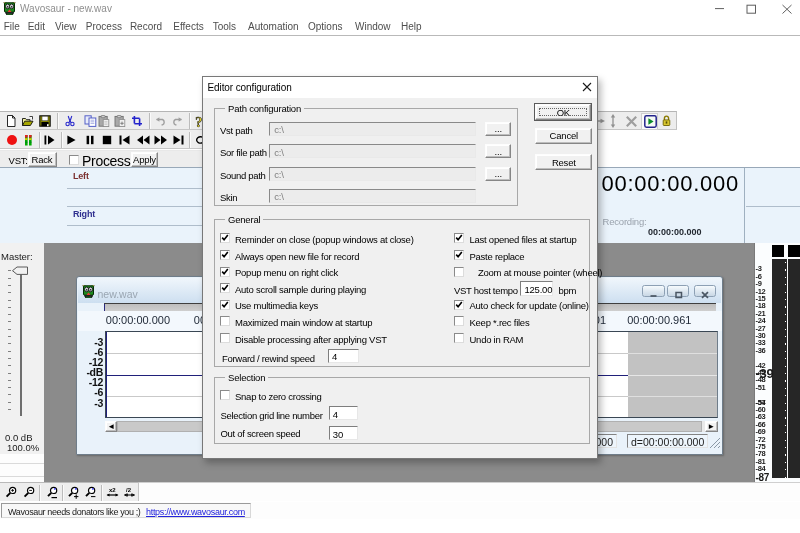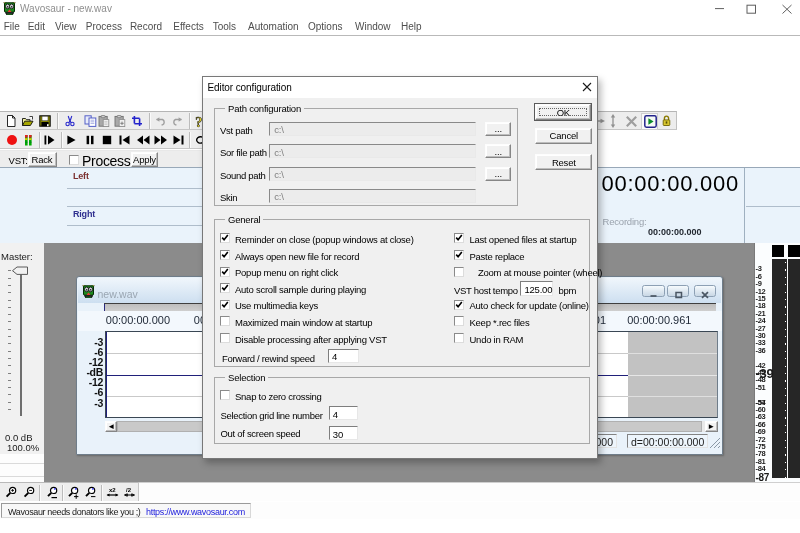--- a/index.html
+++ b/index.html
@@ -20,21 +20,21 @@
   .cb svg{position:absolute;left:0px;top:0px;}
   .cblabel{position:absolute;font-size:9.5px;letter-spacing:-0.25px;color:#000;white-space:pre;}
   .dlglabel{position:absolute;font-size:9.5px;letter-spacing:-0.3px;color:#000;white-space:pre;}
   .editbox{position:absolute;background:#fff;border:1px solid;border-color:#7E7E7E #E7E7E7 #E7E7E7 #7E7E7E;
            box-sizing:border-box;font-size:9.5px;letter-spacing:-0.2px;color:#000;padding:1.5px 0 0 3px;white-space:pre;}
   .pathfield{position:absolute;background:#ECECEC;border:1px solid;border-color:#898989 #E9E9E9 #E9E9E9 #898989;
            box-sizing:border-box;font-size:9.5px;letter-spacing:-0.2px;color:#7E7E7E;padding:1.5px 0 0 4px;white-space:pre;}
   .tbsep{position:absolute;width:1px;background:#BBBBBB;border-right:1px solid #FAFAFA;}
   .icon{position:absolute;width:12px;height:12px;}
   .icon svg{position:absolute;left:0;top:0;}
-  .link{color:#2222DD;cursor:pointer;}
+  .link{color:#2222DD;text-decoration:underline;cursor:pointer;}
 </style>
 </head>
 <body>
 
 <div id="app">
 
   <div class="abs" id="menubar" style="left:0;top:17px;width:800px;height:18px;background:#fff;">
       <span class="abs txt" style="left: 3.7px; top: 4px; font-size: 10px; color: rgb(78, 78, 78);">File</span>
       <span class="abs txt" style="left: 27.7px; top: 4px; font-size: 10px; color: rgb(78, 78, 78);">Edit</span>
       <span class="abs txt" style="left: 55px; top: 4px; font-size: 10px; color: rgb(78, 78, 78);">View</span>

